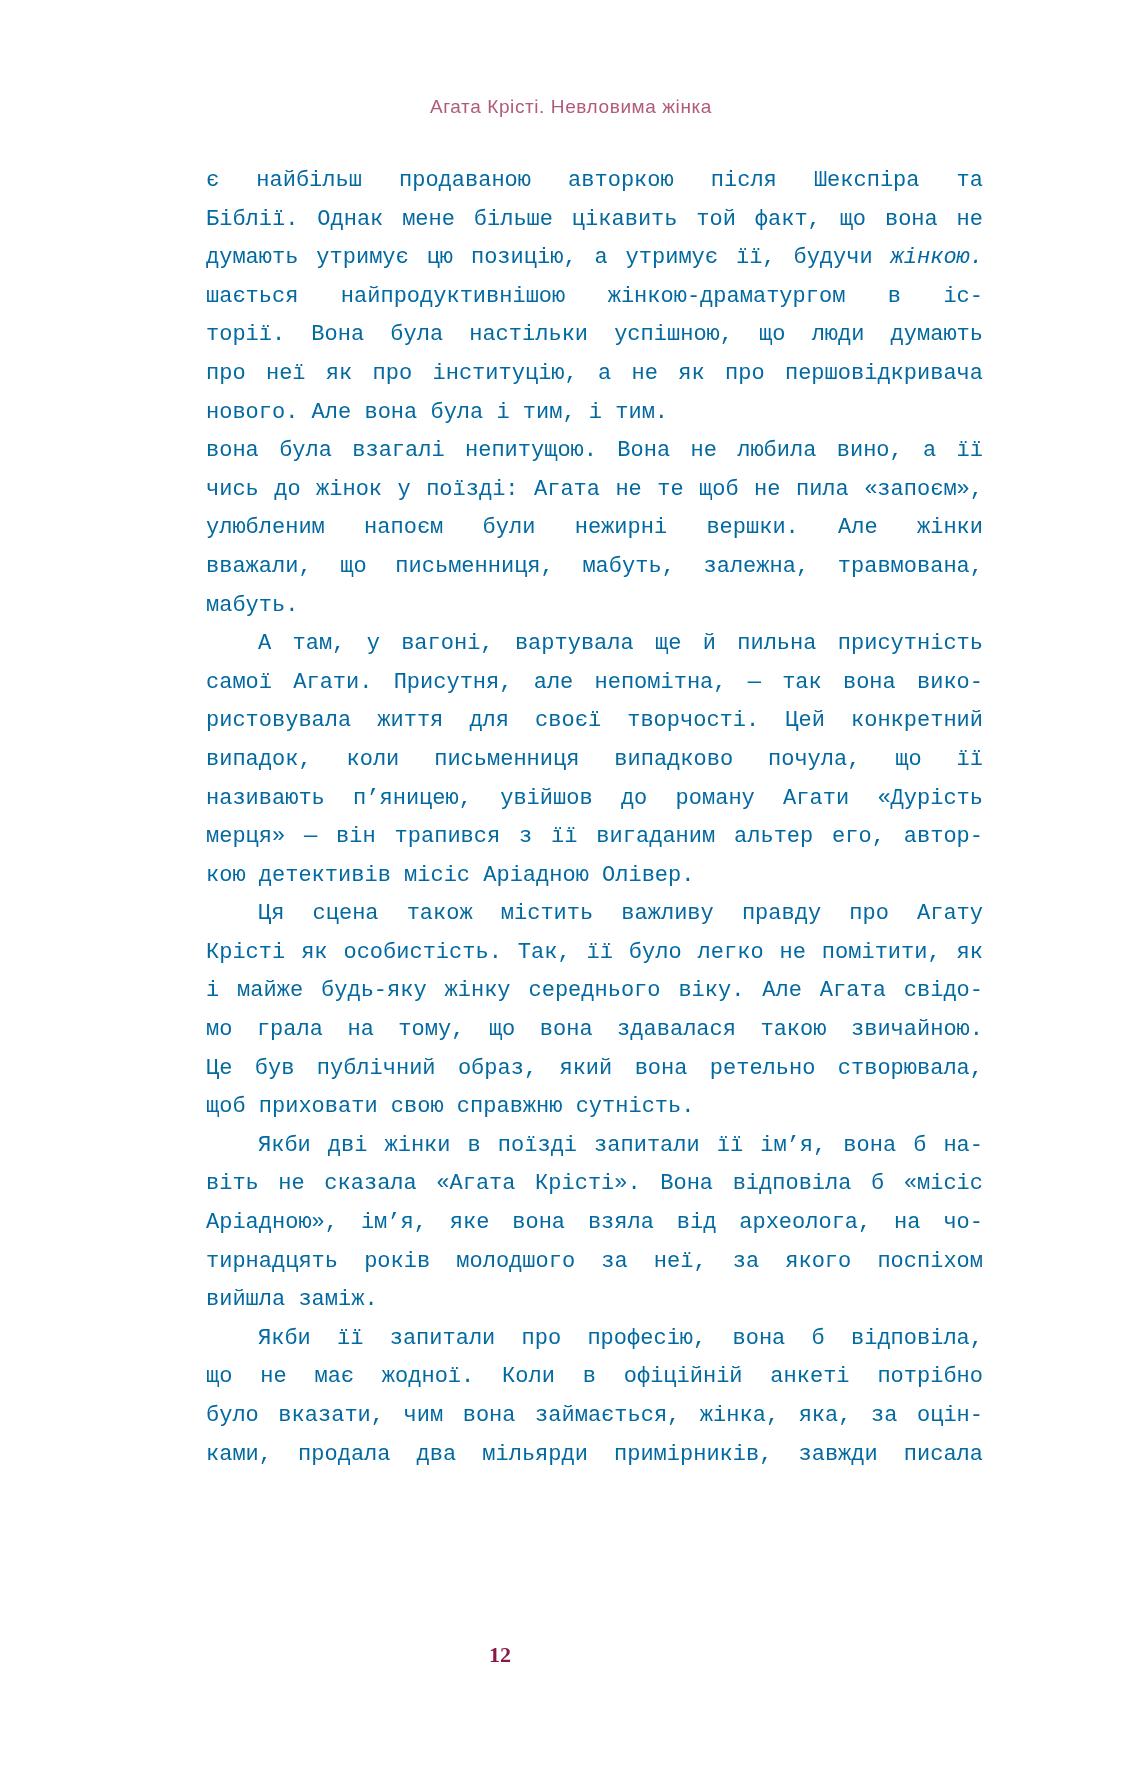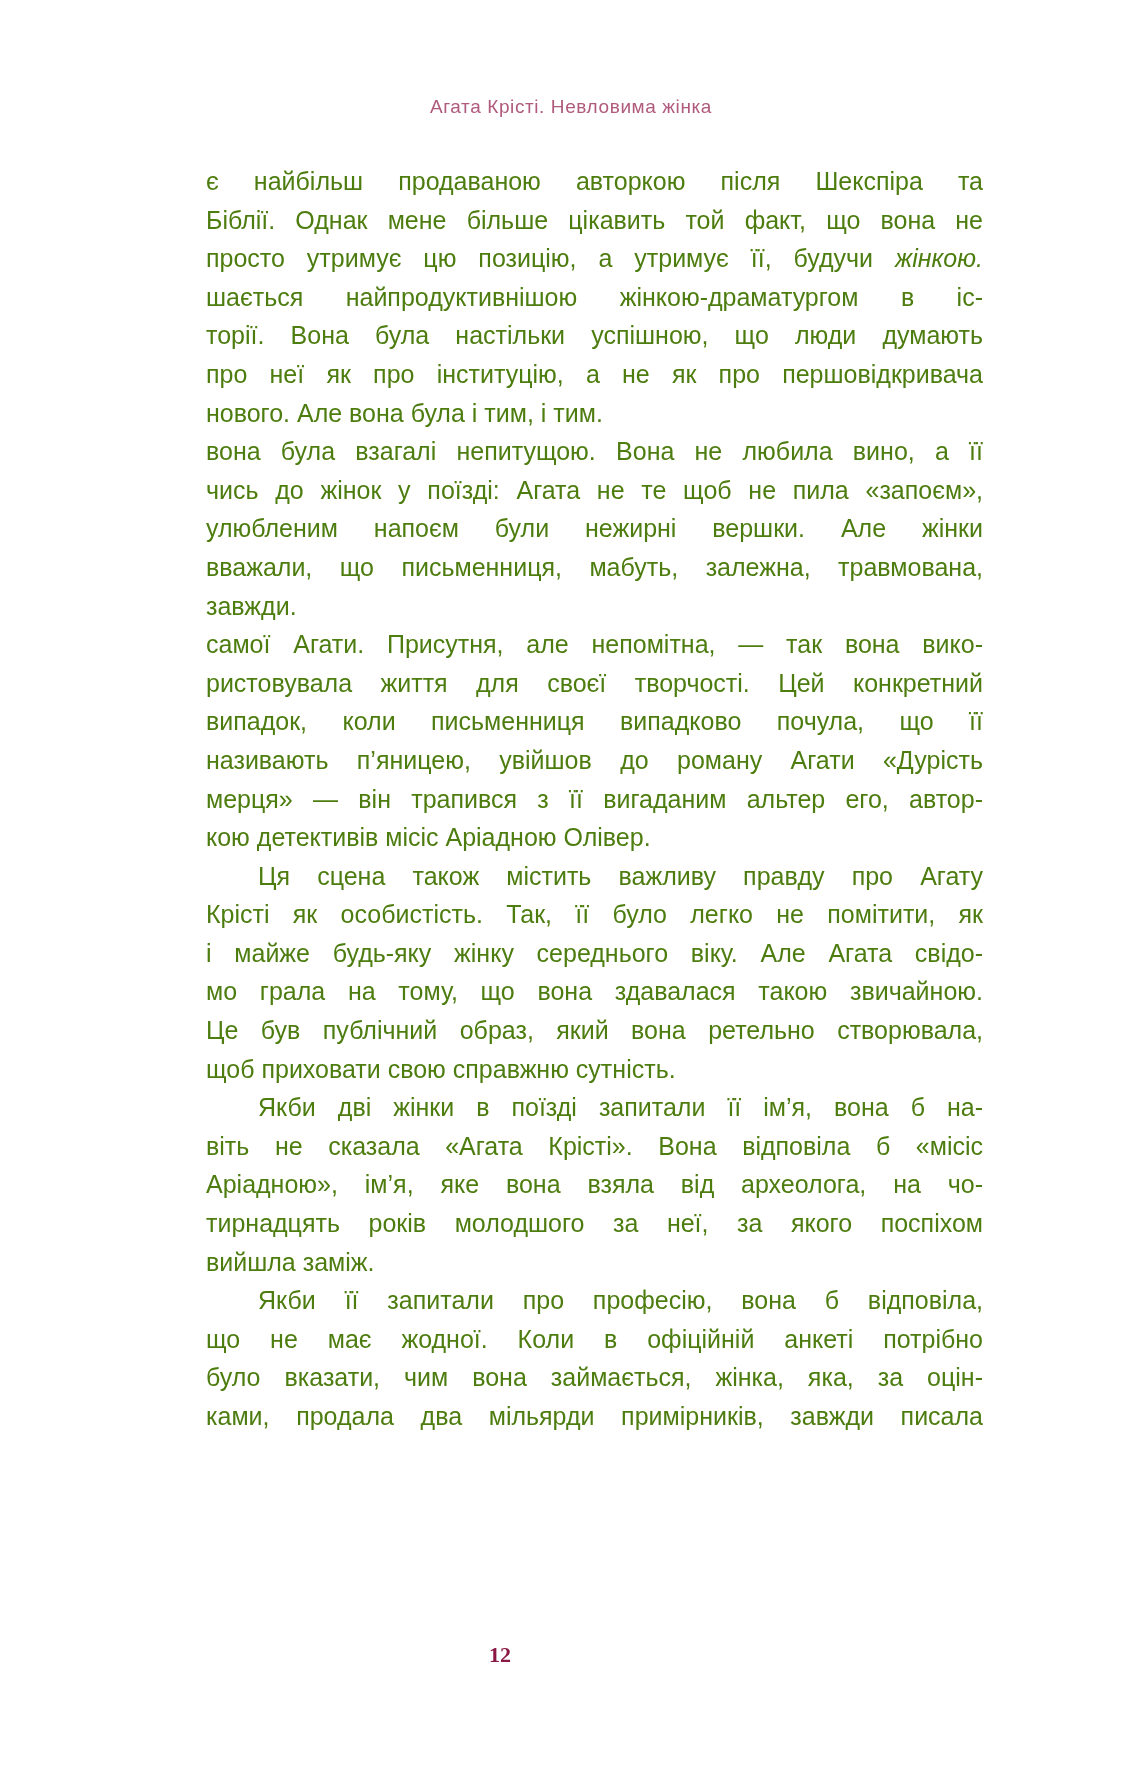--- a/index.html
+++ b/index.html
@@ -22,24 +22,24 @@
       font-family: "Liberation Sans", sans-serif;
       font-size: 19px;
       letter-spacing: 0.6px;
       color: #b05a7c;
     }
     .text-block {
       position: absolute;
       top: 162px;
       left: 206px;
       width: 777px;
-      font-family: Liberation Sans, sans-serif;
-      font-size: 25px;
+      font-family: Liberation Mono, monospace;
+      font-size: 22px;
       line-height: 38.6px;
-      color: #4d7c0f;
+      color: #0369a1;
     }
     .line {
       display: block;
       white-space: nowrap;
       text-align: justify;
       text-align-last: justify;
       height: 38.6px;
     }
     .line.last {
       text-align-last: left;
@@ -65,36 +65,37 @@
 </head>
 <body>
 
 <div class="running-header">Агата Крісті. Невловима жінка</div>
 
 <div class="text-block">
 
   <div>
     <span class="line">є найбільш продаваною авторкою після Шекспіра та</span>
     <span class="line">Біблії. Однак мене більше цікавить той факт, що вона не</span>
-    <span class="line"><span>просто утримує цю позицію, а утримує її, будучи </span><em>жінкою.</em></span>
+    <span class="line"><span>думають утримує цю позицію, а утримує її, будучи </span><em>жінкою.</em></span>
     <span class="line">шається найпродуктивнішою жінкою-драматургом в іс-</span>
     <span class="line">торії. Вона була настільки успішною, що люди думають</span>
     <span class="line">про неї як про інституцію, а не як про першовідкривача</span>
     <span class="line last">нового. Але вона була і тим, і тим.</span>
   </div>
 
   <div>
     <span class="line">вона була взагалі непитущою. Вона не любила вино, а її</span>
     <span class="line">чись до жінок у поїзді: Агата не те щоб не пила «запоєм»,</span>
     <span class="line">улюбленим напоєм були нежирні вершки. Але жінки</span>
     <span class="line">вважали, що письменниця, мабуть, залежна, травмована,</span>
-    <span class="line last">завжди.</span>
+    <span class="line last">мабуть.</span>
   </div>
 
   <div>
+    <span class="line indent">А там, у вагоні, вартувала ще й пильна присутність</span>
     <span class="line">самої Агати. Присутня, але непомітна, — так вона вико-</span>
     <span class="line">ристовувала життя для своєї творчості. Цей конкретний</span>
     <span class="line">випадок, коли письменниця випадково почула, що її</span>
     <span class="line">називають п’яницею, увійшов до роману Агати «Дурість</span>
     <span class="line">мерця» — він трапився з її вигаданим альтер его, автор-</span>
     <span class="line last">кою детективів місіс Аріадною Олівер.</span>
   </div>
 
   <div>
     <span class="line indent">Ця сцена також містить важливу правду про Агату</span>

